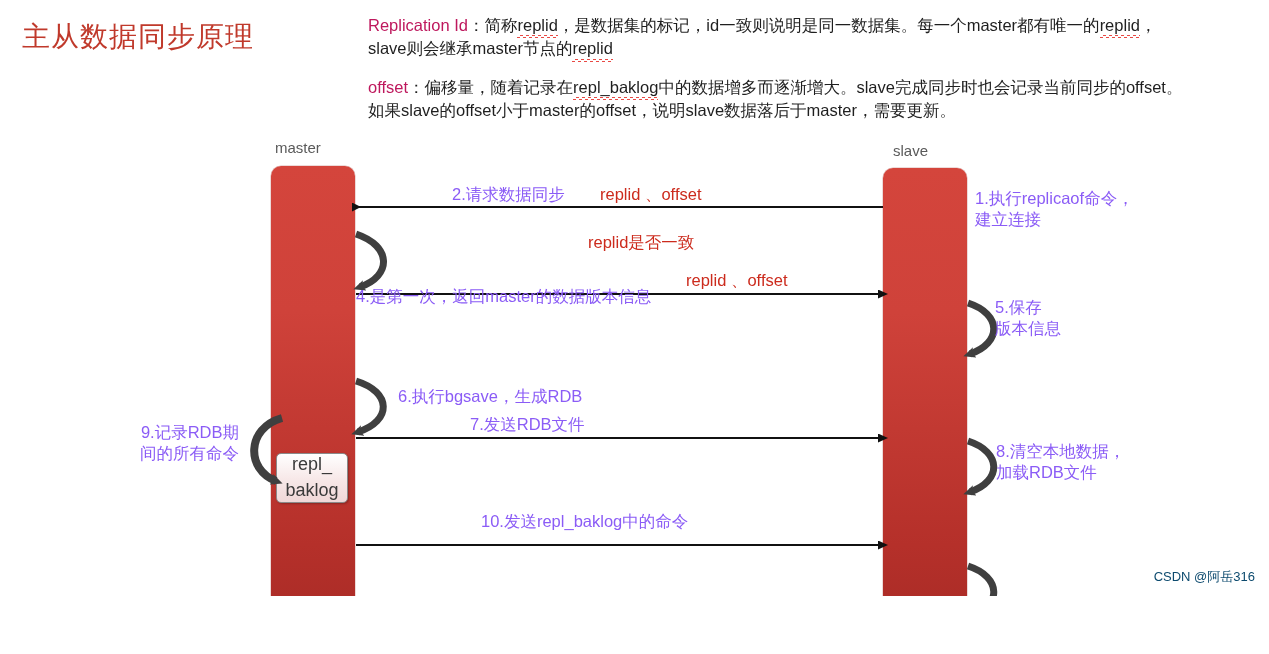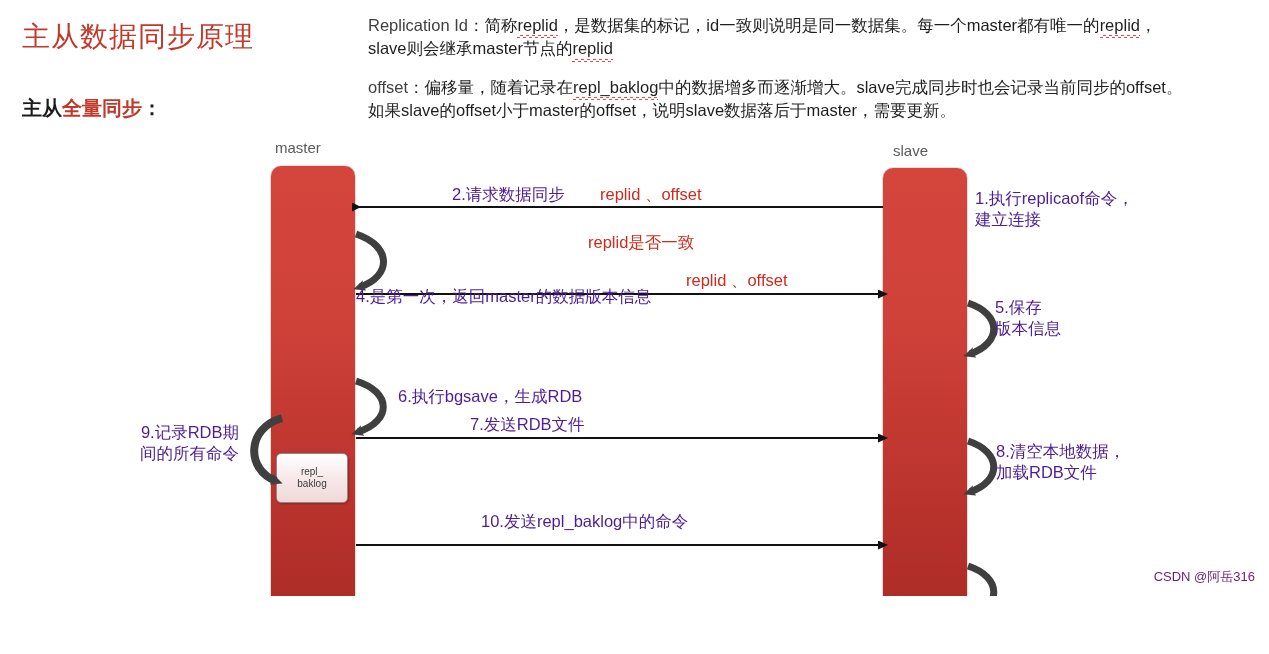--- a/index.html
+++ b/index.html
@@ -46,21 +46,21 @@
     position: absolute;
     left: 368px;
     width: 896px;
     font-size: 16.5px;
     line-height: 1.42;
     color: #1f1f1f;
   }
   .desc-1 { top: 14px; }
   .desc-2 { top: 76px; }
   .desc .key {
-    color: #404040;
+    color: #be185d;
     text-align: center;
   }
   .sq {
     position: relative;
     display: inline-block;
     text-decoration: none;
   }
   .sq::after {
     content: "";
     position: absolute;
@@ -88,67 +88,64 @@
     background: linear-gradient(180deg, #d4453c 0%, #cf423a 30%, #b5302a 78%, #a62a25 100%);
     box-shadow: 0 0 0 0.5px rgba(150,40,35,.35);
   }
 
   .baklog {
     position: absolute;
     border-radius: 5px;
     background: linear-gradient(180deg, #ffffff 0%, #f7e7e7 55%, #f0d8d8 100%);
     border: 1.3px solid #8a8a8a;
     color: #3a3a3a;
-    font-size: 10px;
+    font-size: 18px;
     line-height: 1.22;
     text-align: center;
     display: flex;
     flex-direction: column;
     align-items: center;
-    justify-content: center;
+    justify-content: space-between;
     box-shadow: 1px 1px 2px rgba(0,0,0,.25);
   }
 
   .lbl {
     position: absolute;
     font-size: 16.5px;
-    color: #4c1d95;
+    color: #8b5cf6;
     line-height: 1.27;
     white-space: pre-line;
   }
   .lbl.red { color: #cc2b1d; }
   .lbl.nowrap { white-space: nowrap; }
 
   svg.overlay {
     position: absolute;
     left: 0; top: 0;
     width: 1269px;
     height: 654px;
     pointer-events: none;
   }
 
   .watermark {
     position: absolute;
     right: 14px;
     bottom: 10px;
     font-size: 13px;
-    color: #701a75;
+    color: #0c4a6e;
     white-space: nowrap;
   }
 </style>
 </head>
 <body>
 
 <div id="page">
 
   <div class="page-title">主从数据同步原理</div>
 
-  <div class="subtitle">
-    <span>主从</span><span class="hl">全量同步</span><span>：</span>
-  </div>
 
   <div class="desc desc-1">
     <span class="key">Replication Id</span><span>：简称</span><span class="sq">replid</span><span>，是数据集的标记，id一致则说明是同一数据集。每一个master都有唯一的</span><span class="sq">replid</span><span>，</span><br><span>slave则会继承master节点的</span><span class="sq">replid</span>
   </div>
 
   <div class="desc desc-2">
     <span class="key">offset</span><span>：偏移量，随着记录在</span><span class="sq">repl_baklog</span><span>中的数据增多而逐渐增大。slave完成同步时也会记录当前同步的offset。</span><br><span>如果slave的offset小于master的offset，说明slave数据落后于master，需要更新。</span>
   </div>
 
   <div class="node-label" style="left:275px; top:139px;">master</div>

